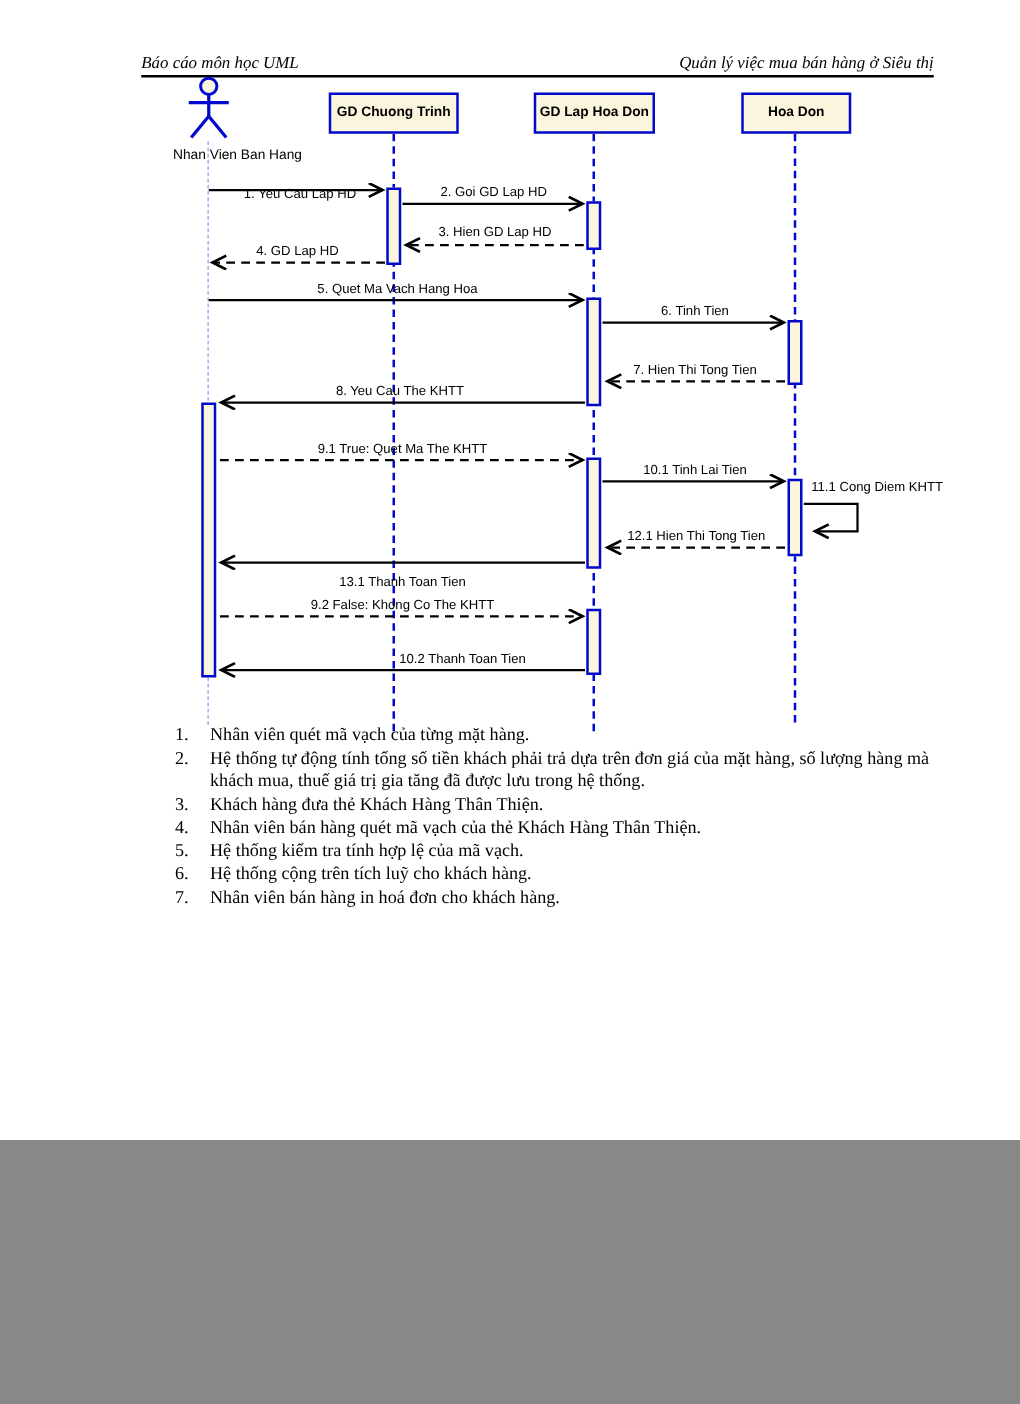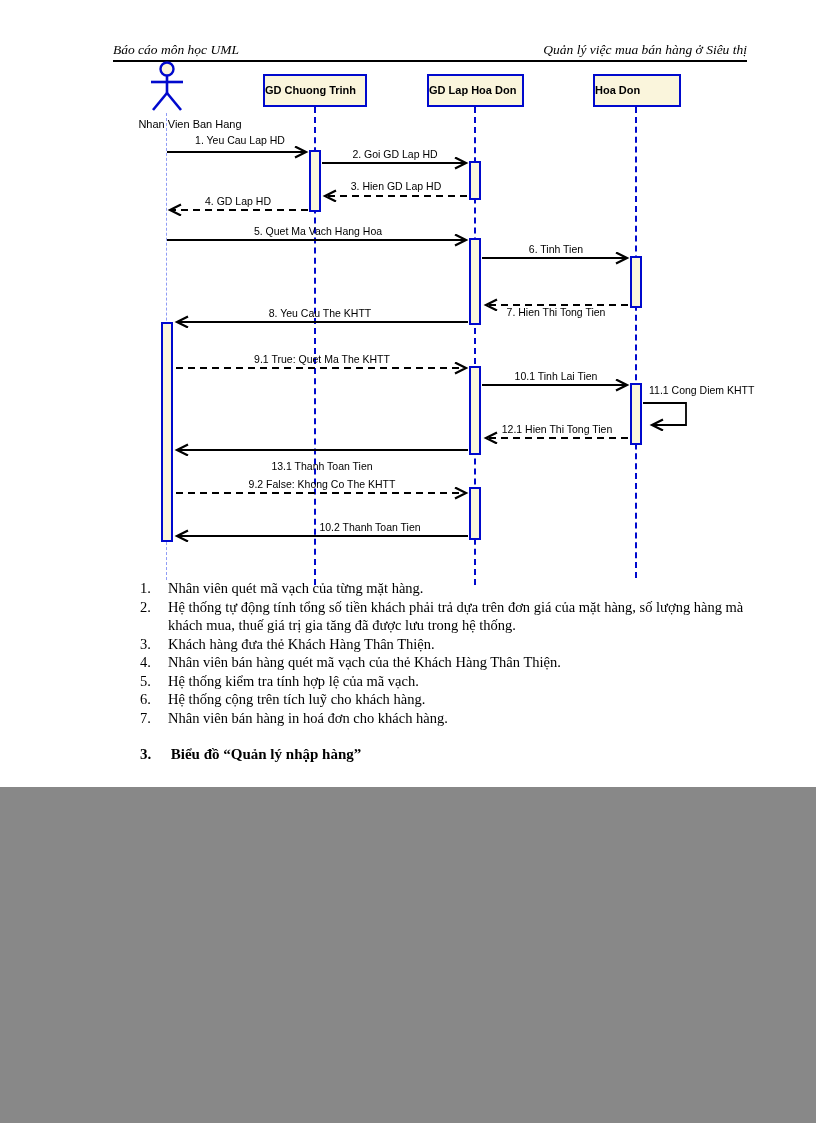--- a/index.html
+++ b/index.html
@@ -1,36 +1,36 @@
 <!DOCTYPE html>
 <html><head>
 <meta charset="utf-8">
 <style>
   * { margin:0; padding:0; box-sizing:border-box; }
   html,body { background:#888; }
   .page {
-    position:relative; width:816px; height:787px; margin:0 auto;
+    position:relative; width:816px; height:912px; margin:0 auto;
     background:#ffffff; overflow:hidden;
     font-family:"Liberation Serif","DejaVu Serif",serif;
   }
   
   .hdr {
     position:absolute; left:113px; top:42px; width:634px;
     border-bottom:2.5px solid #000; padding-bottom:2px;
     font-style:italic; font-size:13.5px; color:#000;
   }
   .hdr:after { content:""; display:block; clear:both; }
   .hdr-left { float:left; }
   .hdr-right { float:right; }
   
   .diagram { position:absolute; left:0; top:0; width:816px; height:600px; }
   .obj-box {
     position:absolute; height:33px; background:#faf5dc; border:2px solid #0009cd;
     color:#000; font-family:"Liberation Sans","DejaVu Sans",sans-serif;
-    font-weight:bold; font-size:11px; text-align:left; line-height:29px; z-index:2;
+    font-weight:bold; font-size:11px; text-align:center; line-height:29px; z-index:2;
   }
   .lifeline { position:absolute; width:0; border-left:2px dashed #0009cd; z-index:1; }
   .lifeline.actor-ll { border-left:1px dashed #8f9cf5; }
   .act-bar {
     position:absolute; width:12px; background:#faf5dc;
     border:2px solid #0009cd; z-index:2;
   }
   .msg {
     position:absolute; z-index:4; white-space:nowrap; color:#000;
     font-family:"Liberation Sans","DejaVu Sans",sans-serif; font-size:10.5px;
@@ -113,27 +113,27 @@
         <path d="M176,368 H466" marker-end="url(#ah)" stroke-dasharray="7 5"></path>
         <path d="M482,385 H627" marker-end="url(#ah)"></path>
         <path d="M643,403 H686 V425 H652" marker-end="url(#ah)"></path>
         <path d="M628,438 H486" marker-end="url(#ah)" stroke-dasharray="7 5"></path>
         <path d="M468,450 H177" marker-end="url(#ah)"></path>
         <path d="M176,493 H466" marker-end="url(#ah)" stroke-dasharray="7 5"></path>
         <path d="M468,536 H177" marker-end="url(#ah)"></path>
       </g>
     </svg>
 
-    <div class="msg" style="left:240px; top:134px;text-align:center;">1. Yeu Cau Lap HD</div>
+    <div class="msg" style="left:240px; top:149px;text-align:center;">1. Yeu Cau Lap HD</div>
     <div class="msg" style="left:395px; top:148px;">2. Goi GD Lap HD</div>
     <div class="msg" style="left:396px; top:180px;">3. Hien GD Lap HD</div>
     <div class="msg" style="left:238px; top:195px;">4. GD Lap HD</div>
     <div class="msg" style="left:318px; top:225px;">5. Quet Ma Vach Hang Hoa</div>
     <div class="msg" style="left:556px; top:243px;">6. Tinh Tien</div>
-    <div class="msg" style="left:556px; top:306px;">7. Hien Thi Tong Tien</div>
+    <div class="msg" style="left:556px; top:290px;">7. Hien Thi Tong Tien</div>
     <div class="msg" style="left:320px; top:307px;">8. Yeu Cau The KHTT</div>
     <div class="msg" style="left:322px; top:353px;">9.1 True: Quet Ma The KHTT</div>
     <div class="msg" style="left:556px; top:370px;">10.1 Tinh Lai Tien</div>
     <div class="msg no-center" style="left:649px; top:384px;">11.1 Cong Diem KHTT</div>
     <div class="msg" style="left:557px; top:423px;">12.1 Hien Thi Tong Tien</div>
     <div class="msg" style="left:322px; top:435px;margin-top:25px;">13.1 Thanh Toan Tien</div>
     <div class="msg" style="left:322px; top:478px;">9.2 False: Khong Co The KHTT</div>
     <div class="msg" style="left:322px; top:521px;margin-left:48px;">10.2 Thanh Toan Tien</div>
   </div>
 
@@ -161,21 +161,17 @@
     <div class="step">
       <span class="num">6.</span>
       <span>Hệ thống cộng trên tích luỹ cho khách hàng.</span>
     </div>
     <div class="step">
       <span class="num">7.</span>
       <span>Nhân viên bán hàng in hoá đơn cho khách hàng.</span>
     </div>
   </div>
 
-  <div class="heading">
-    <span class="num">3.</span>
-    <span>Biểu đồ “Quản lý nhập hàng”</span>
-  </div>
 
   <div class="footer-mark">http://www.ebook.edu.vn</div>
   <div class="page-num">14</div>
 
 </div>
 
 </body></html>

